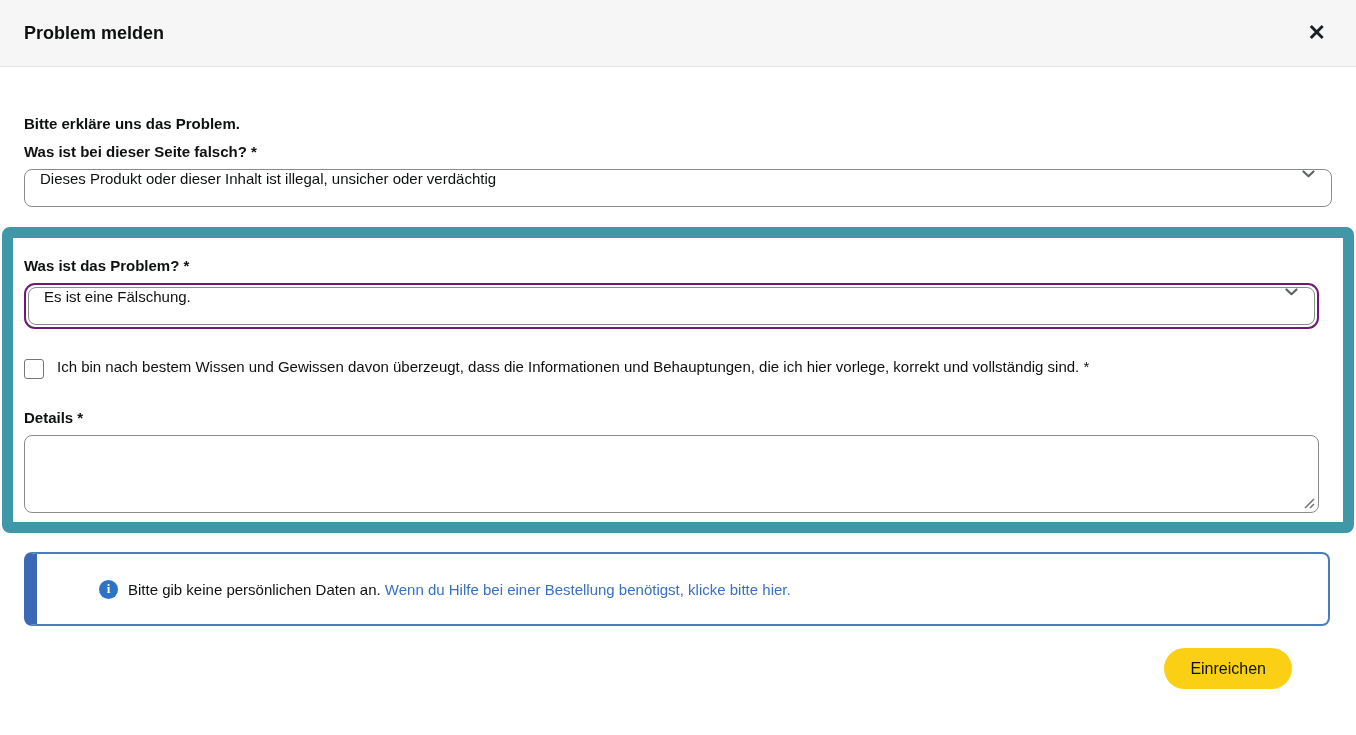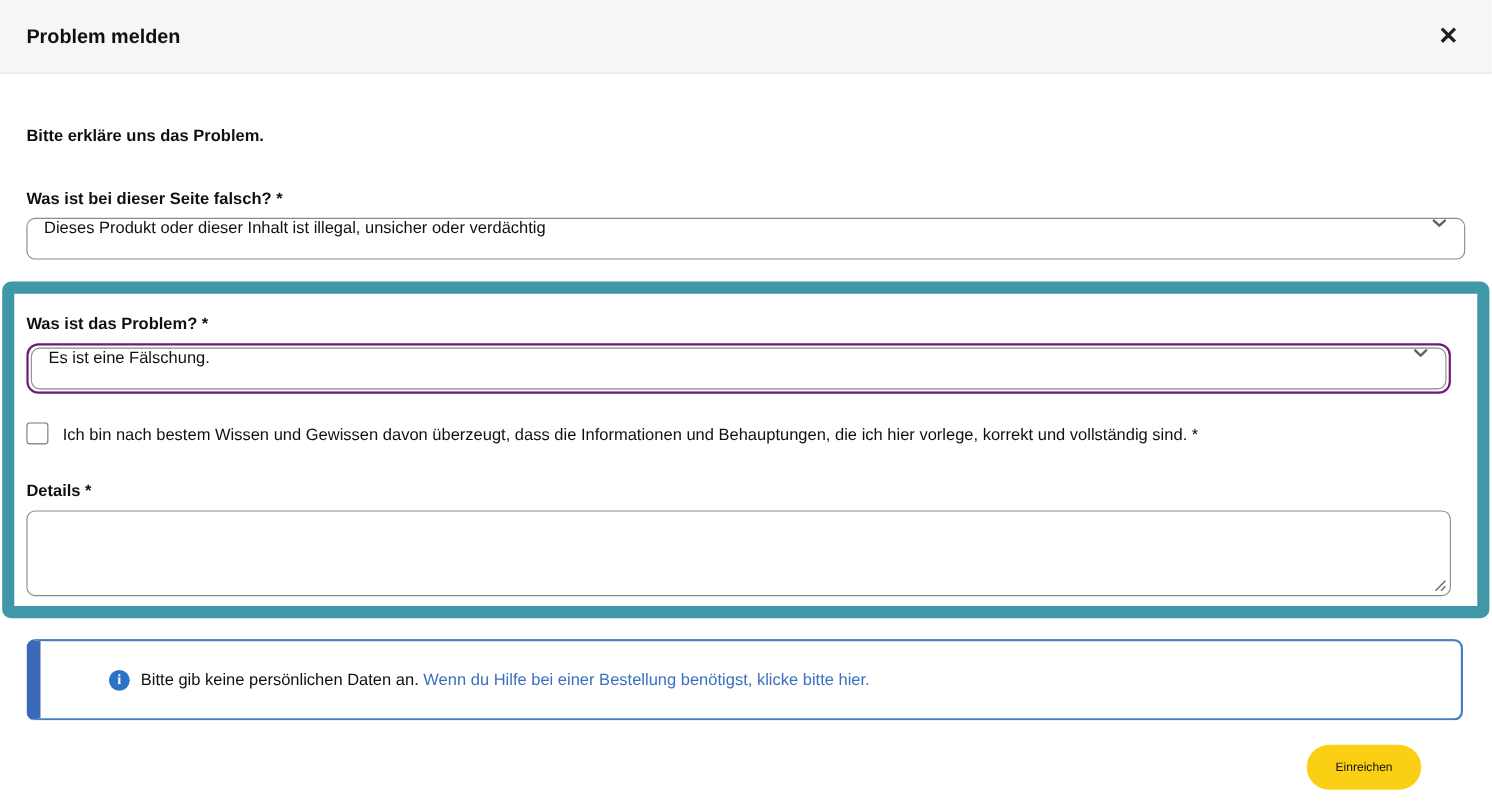--- a/index.html
+++ b/index.html
@@ -26,21 +26,21 @@
   .close-btn {
     background: none; border: none; cursor: pointer;
     font-size: 22px; line-height: 1; color: #1b1f22; font-weight: bold;
     padding: 4px;
   }
 
   .modal-body { padding: 0 24px; }
 
   .intro { font-size: 15px; font-weight: bold; margin-top: 48px; }
 
-  .field-label { font-size: 15px; font-weight: bold; margin-top: 40px; margin-bottom: 9px; }
+  .field-label { font-size: 15px; font-weight: bold; margin-top: 11px; margin-bottom: 9px; }
 
   .select-box {
     height: 38px;
     border: 1px solid #888c8c;
     border-radius: 8px;
     background: #fff;
     display: flex;
     align-items: flex-start;
     justify-content: space-between;
     padding: 0 16px 0 15px;
@@ -64,21 +64,21 @@
   
   .select-focus-ring {
     border: 2px solid #701a75;
     border-radius: 11px;
     padding: 2px;
     background: #fff;
   }
 
   .checkbox-row {
     display: flex;
-    align-items: flex-start;
+    align-items: flex-end;
     margin-top: 26px;
     gap: 13px;
   }
   .checkbox {
     appearance: none;
     -webkit-appearance: none;
     width: 20px; height: 20px;
     border: 1px solid #767676;
     border-radius: 3px;
     background: #fff;
@@ -136,21 +136,21 @@
   .notice-link { color: #3a70c0; text-decoration: none; cursor: pointer; }
 
   .footer { display: flex; justify-content: flex-end; padding: 22px 40px 0 24px; }
   .submit-btn {
     background: #fbd014;
     border: none;
     border-radius: 21px;
     height: 41px;
     padding: 0 26px;
     font-family: "Liberation Sans", sans-serif;
-    font-size: 11px;
+    font-size: 16px;
     color: #0f1111;
     cursor: pointer;
   }
 </style>
 </head>
 <body>
 
 <div class="modal">
 
   <div class="modal-header">

